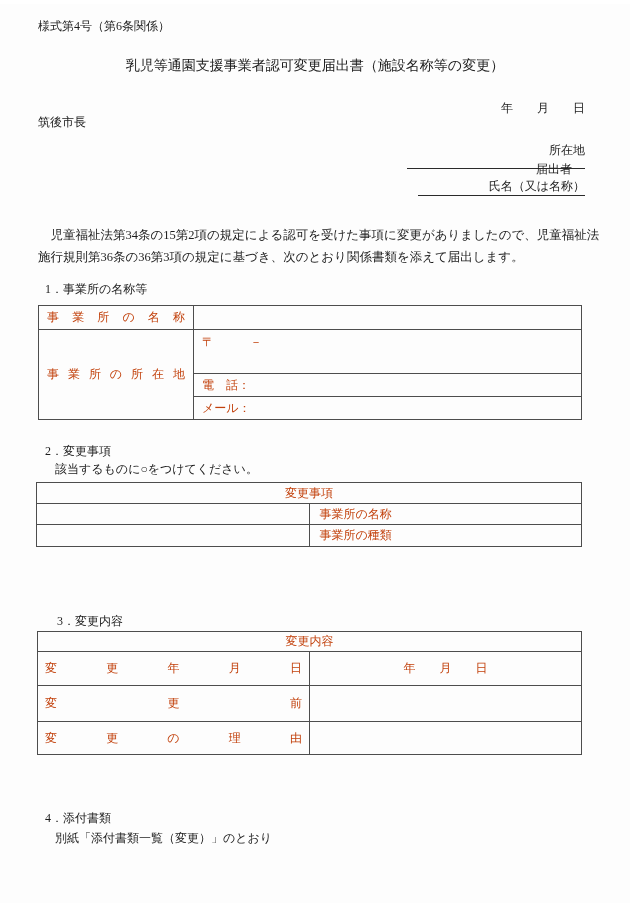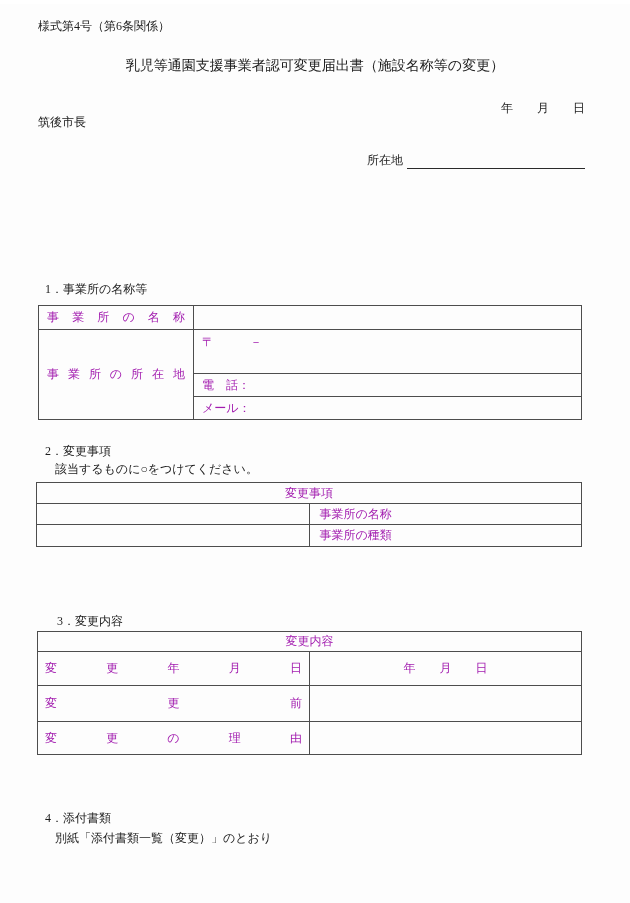--- a/index.html
+++ b/index.html
@@ -17,37 +17,37 @@
   }
   .abs { position: absolute; }
   .nowrap { white-space: nowrap; }
 
   #form-number { left: 38px; top: 14px; font-size: 12px; }
   #title { left: 0; top: 53px; width: 100%; text-align: center; font-size: 14px; }
   #date-line { right: 45px; top: 96px; font-size: 12px; }
   #addressee { left: 38px; top: 110px; font-size: 12px; }
 
   #applicant { right: 45px; top: 138px; display: flex; flex-direction: column; }
-  .app-row { display: flex; justify-content: flex-end; align-items: flex-end; height: 27px; }
+  .app-row { display: flex; justify-content: flex-end; align-items: flex-end; height: 27px; flex-direction: column; }
   .app-role { margin-right: 13px; }
   .blank-line { display: inline-block; border-bottom: 1px solid #2a2a2a; height: 16px; margin-left: 4px; }
   .w178 { width: 178px; }
   .w168 { width: 167px; }
 
   #intro { left: 38px; top: 220px; width: 556px; line-height: 22px; font-size: 12.5px; }
 
   .sec-h { font-size: 12px; }
   #sec1-h { left: 45px; top: 277px; }
   #sec2-h { left: 45px; top: 439px; }
   #sec2-inst { left: 55px; top: 457px; font-size: 12px; }
   #sec3-h { left: 57px; top: 609px; }
   #sec4-h { left: 45px; top: 806px; }
   #sec4-note { left: 55px; top: 826px; font-size: 12px; }
 
-  table { border-collapse: collapse; table-layout: fixed; font-size: 12px; color: #a21caf; }
+  table { border-collapse: collapse; table-layout: fixed; font-size: 12px; color: #c2410c; }
   td, th { border: 1px solid #4d4d4d; font-weight: normal; vertical-align: middle; }
 
   #table1 { left: 38px; top: 301px; width: 544px; }
   #table1 .lbl { width: 155px; padding: 0 8px; }
   #table1 td.val { padding: 0 8px; }
   #table1 tr.h24 { height: 24px; }
   #table1 tr.h44 { height: 44px; }
   #table1 tr.h23 { height: 23px; }
   #table1 td.top { vertical-align: top; padding-top: 4px; }
 
@@ -80,22 +80,31 @@
 
   <div class="abs nowrap" id="date-line">年　　月　　日</div>
 
   <div class="abs nowrap" id="addressee">筑後市長</div>
 
   <div class="abs" id="applicant">
     <div class="app-row">
       <span>所在地</span>
       <span class="blank-line w178"></span>
     </div>
+    <div class="app-row">
+      <span class="app-role">届出者</span>
+      <span>氏名（又は名称）</span>
+      <span class="blank-line w168"></span>
+    </div>
   </div>
 
+  <div class="abs" id="intro">
+    <div class="nowrap">　児童福祉法第34条の15第2項の規定による認可を受けた事項に変更がありましたので、児童福祉法</div>
+    <div class="nowrap">施行規則第36条の36第3項の規定に基づき、次のとおり関係書類を添えて届出します。</div>
+  </div>
 
   <div class="abs nowrap sec-h" id="sec1-h">1．事業所の名称等</div>
 
   <table class="abs" id="table1">
     <tbody>
         <tr class="h24">
       <td class="lbl spread">事業所の名称</td>
       <td class="val"></td>
     </tr>
     <tr class="h44">

